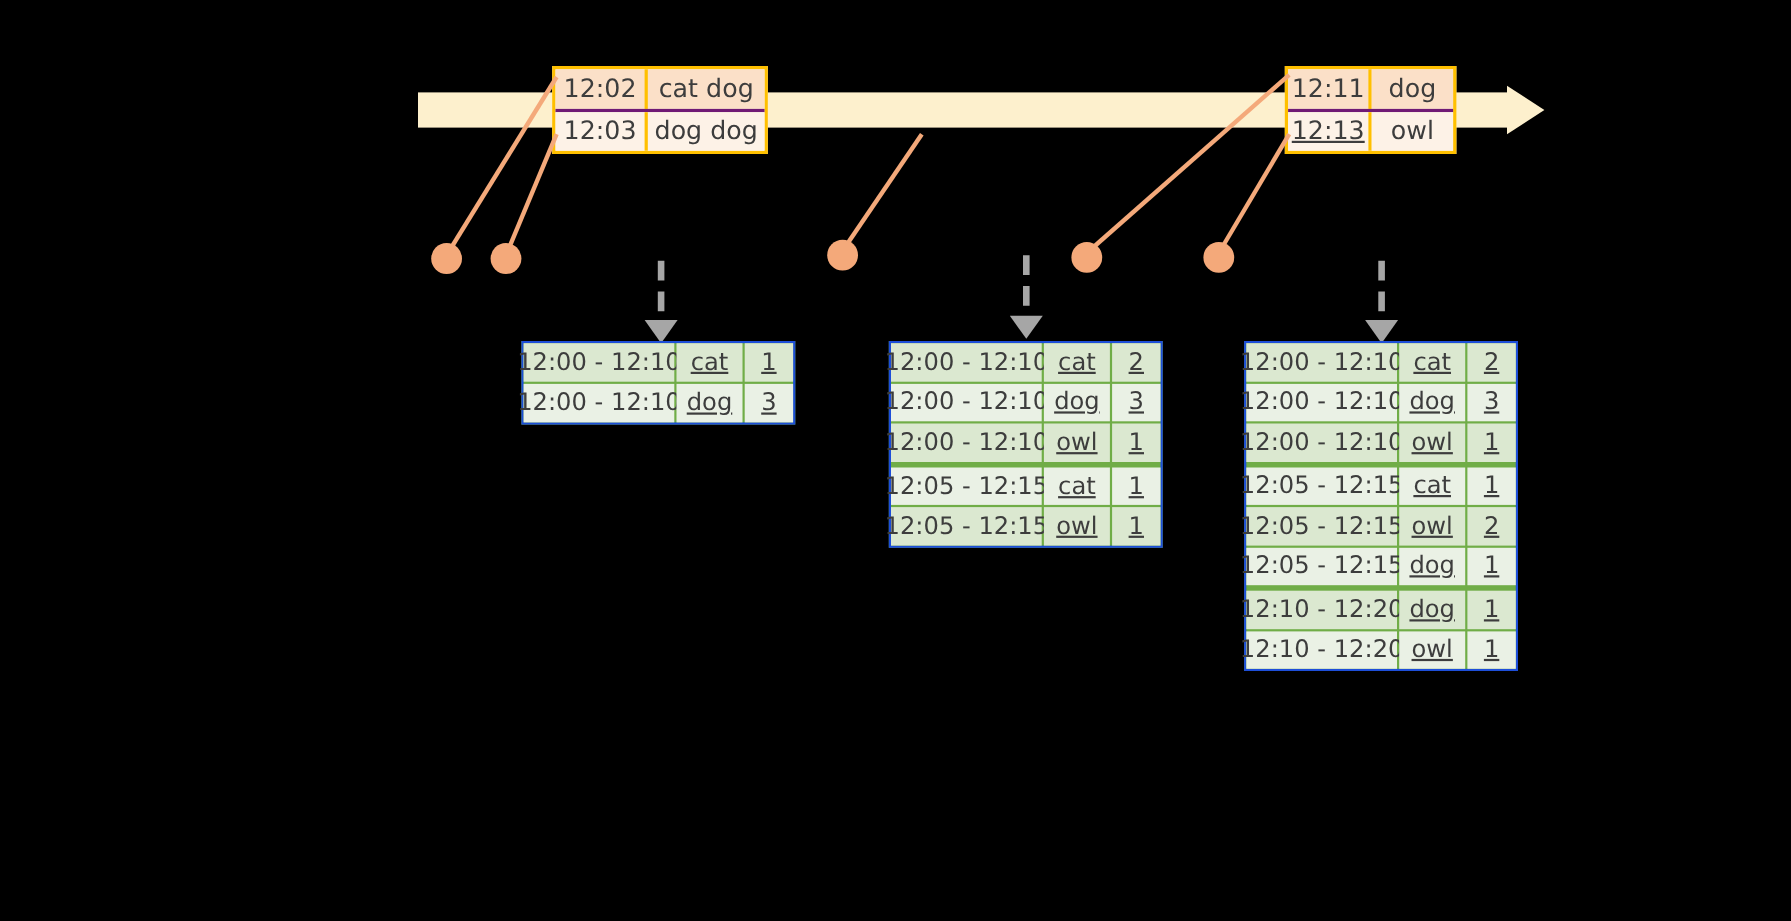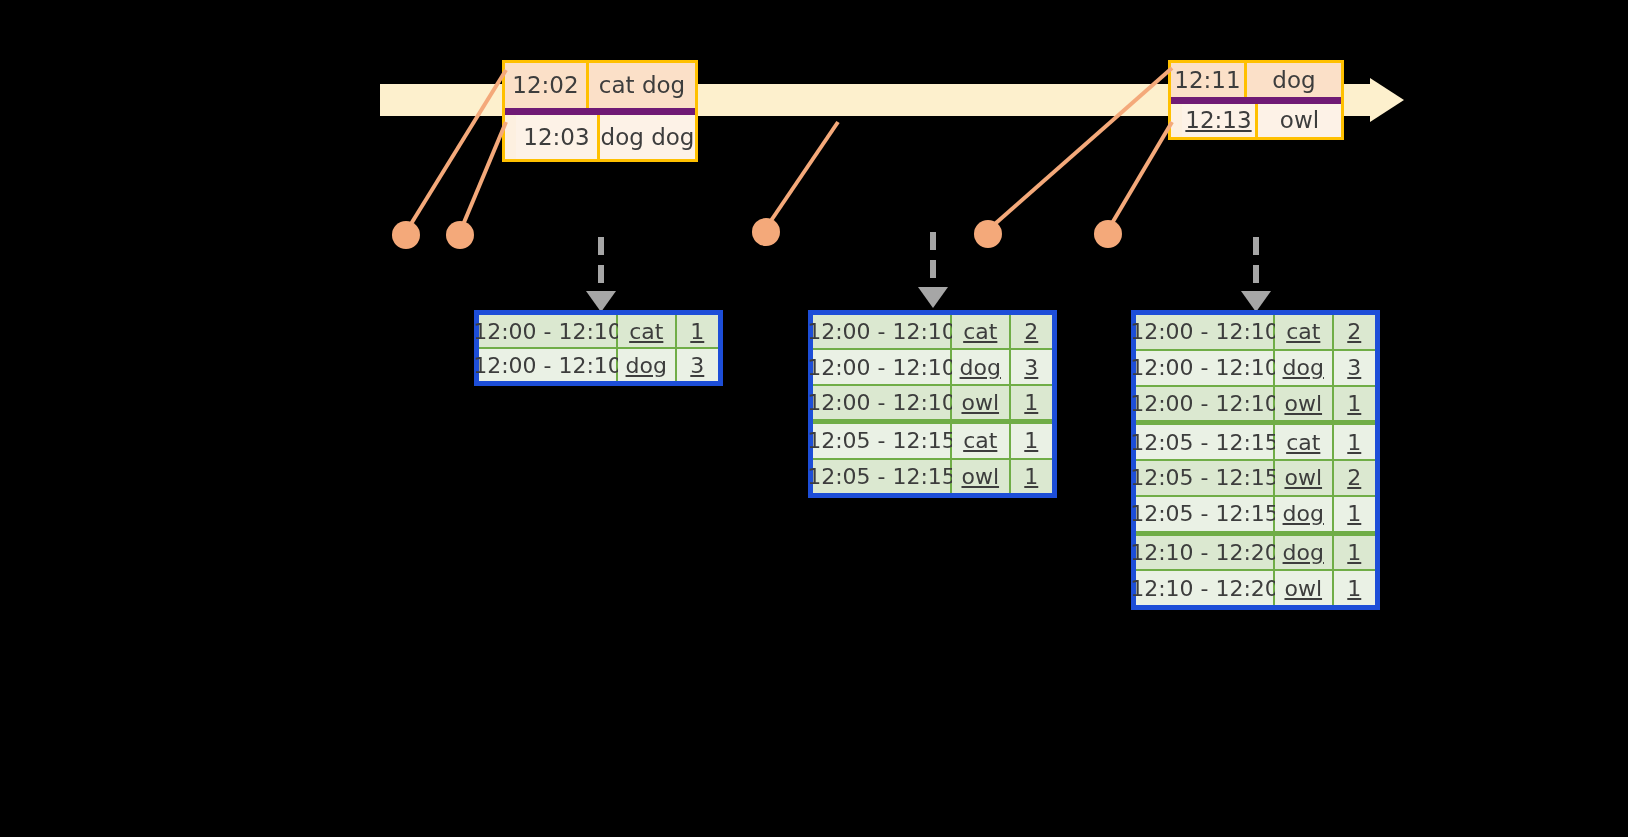--- a/index.html
+++ b/index.html
@@ -38,22 +38,21 @@
     display: flex;
     flex-direction: column;
     background: #fdf0e0;
   }
   .event-row {
     display: flex;
     flex: 1 1 auto;
     box-sizing: border-box;
   }
   .event-row + .event-row {
-    border-top: 7px solid #701a75;
-    padding-left: 11px;
+    border-top: 3px solid #701a75;
   }
   .event-row.shade-dark .cell { background: #fbe0c8; }
   .event-row.shade-light .cell { background: #fdf2e7; }
   .event-cell-time {
     box-sizing: border-box;
     display: flex;
     align-items: center;
     justify-content: center;
     border-right: 3px solid #ffc000;
     font-size: 23px;
@@ -77,21 +76,21 @@
     left: 0;
     top: 0;
     width: 1628px;
     height: 837px;
     pointer-events: none;
   }
 
   
   .result-table {
     position: absolute;
-    border: 5px solid #1d4ed8;
+    border: 2px solid #1d4ed8;
     box-sizing: border-box;
     background: #70ad47;
     display: flex;
     flex-direction: column;
   }
   .res-row {
     display: flex;
     height: 37px;
     box-sizing: border-box;
   }
@@ -117,33 +116,33 @@
 <body>
 
 <div id="canvas">
 
   <div class="timeline-bar" style="left:380px; top:84px; width:990px; height:32px;"></div>
   <div class="timeline-arrowhead" style="left:1370px; top:78px;
               border-top:22px solid transparent;
               border-bottom:22px solid transparent;
               border-left:34px solid #fdf0cd;"></div>
 
-  <div class="event-box" style="left:502px; top:60px; width:196px; height:102px;">
+  <div class="event-box" style="left:502px; top:60px; width:196px; height:80px;">
     <div class="event-row shade-dark">
       <div class="event-cell-time cell" style="width:84px;">12:02</div>
       <div class="event-cell-words cell">cat dog</div>
     </div>
     <div class="event-row shade-light">
       <div class="event-cell-time cell" style="width:84px;">12:03</div>
       <div class="event-cell-words cell">dog dog</div>
     </div>
   </div>
 
 
-  <div class="event-box" style="left:1168px; top:60px; width:176px; height:80px;">
+  <div class="event-box" style="left:1168px; top:60px; width:156px; height:80px;">
     <div class="event-row shade-dark">
       <div class="event-cell-time cell" style="width:76px;">12:11</div>
       <div class="event-cell-words cell">dog</div>
     </div>
     <div class="event-row shade-light">
       <div class="event-cell-time cell" style="width:76px;text-decoration:underline;">12:13</div>
       <div class="event-cell-words cell">owl</div>
     </div>
   </div>
 

